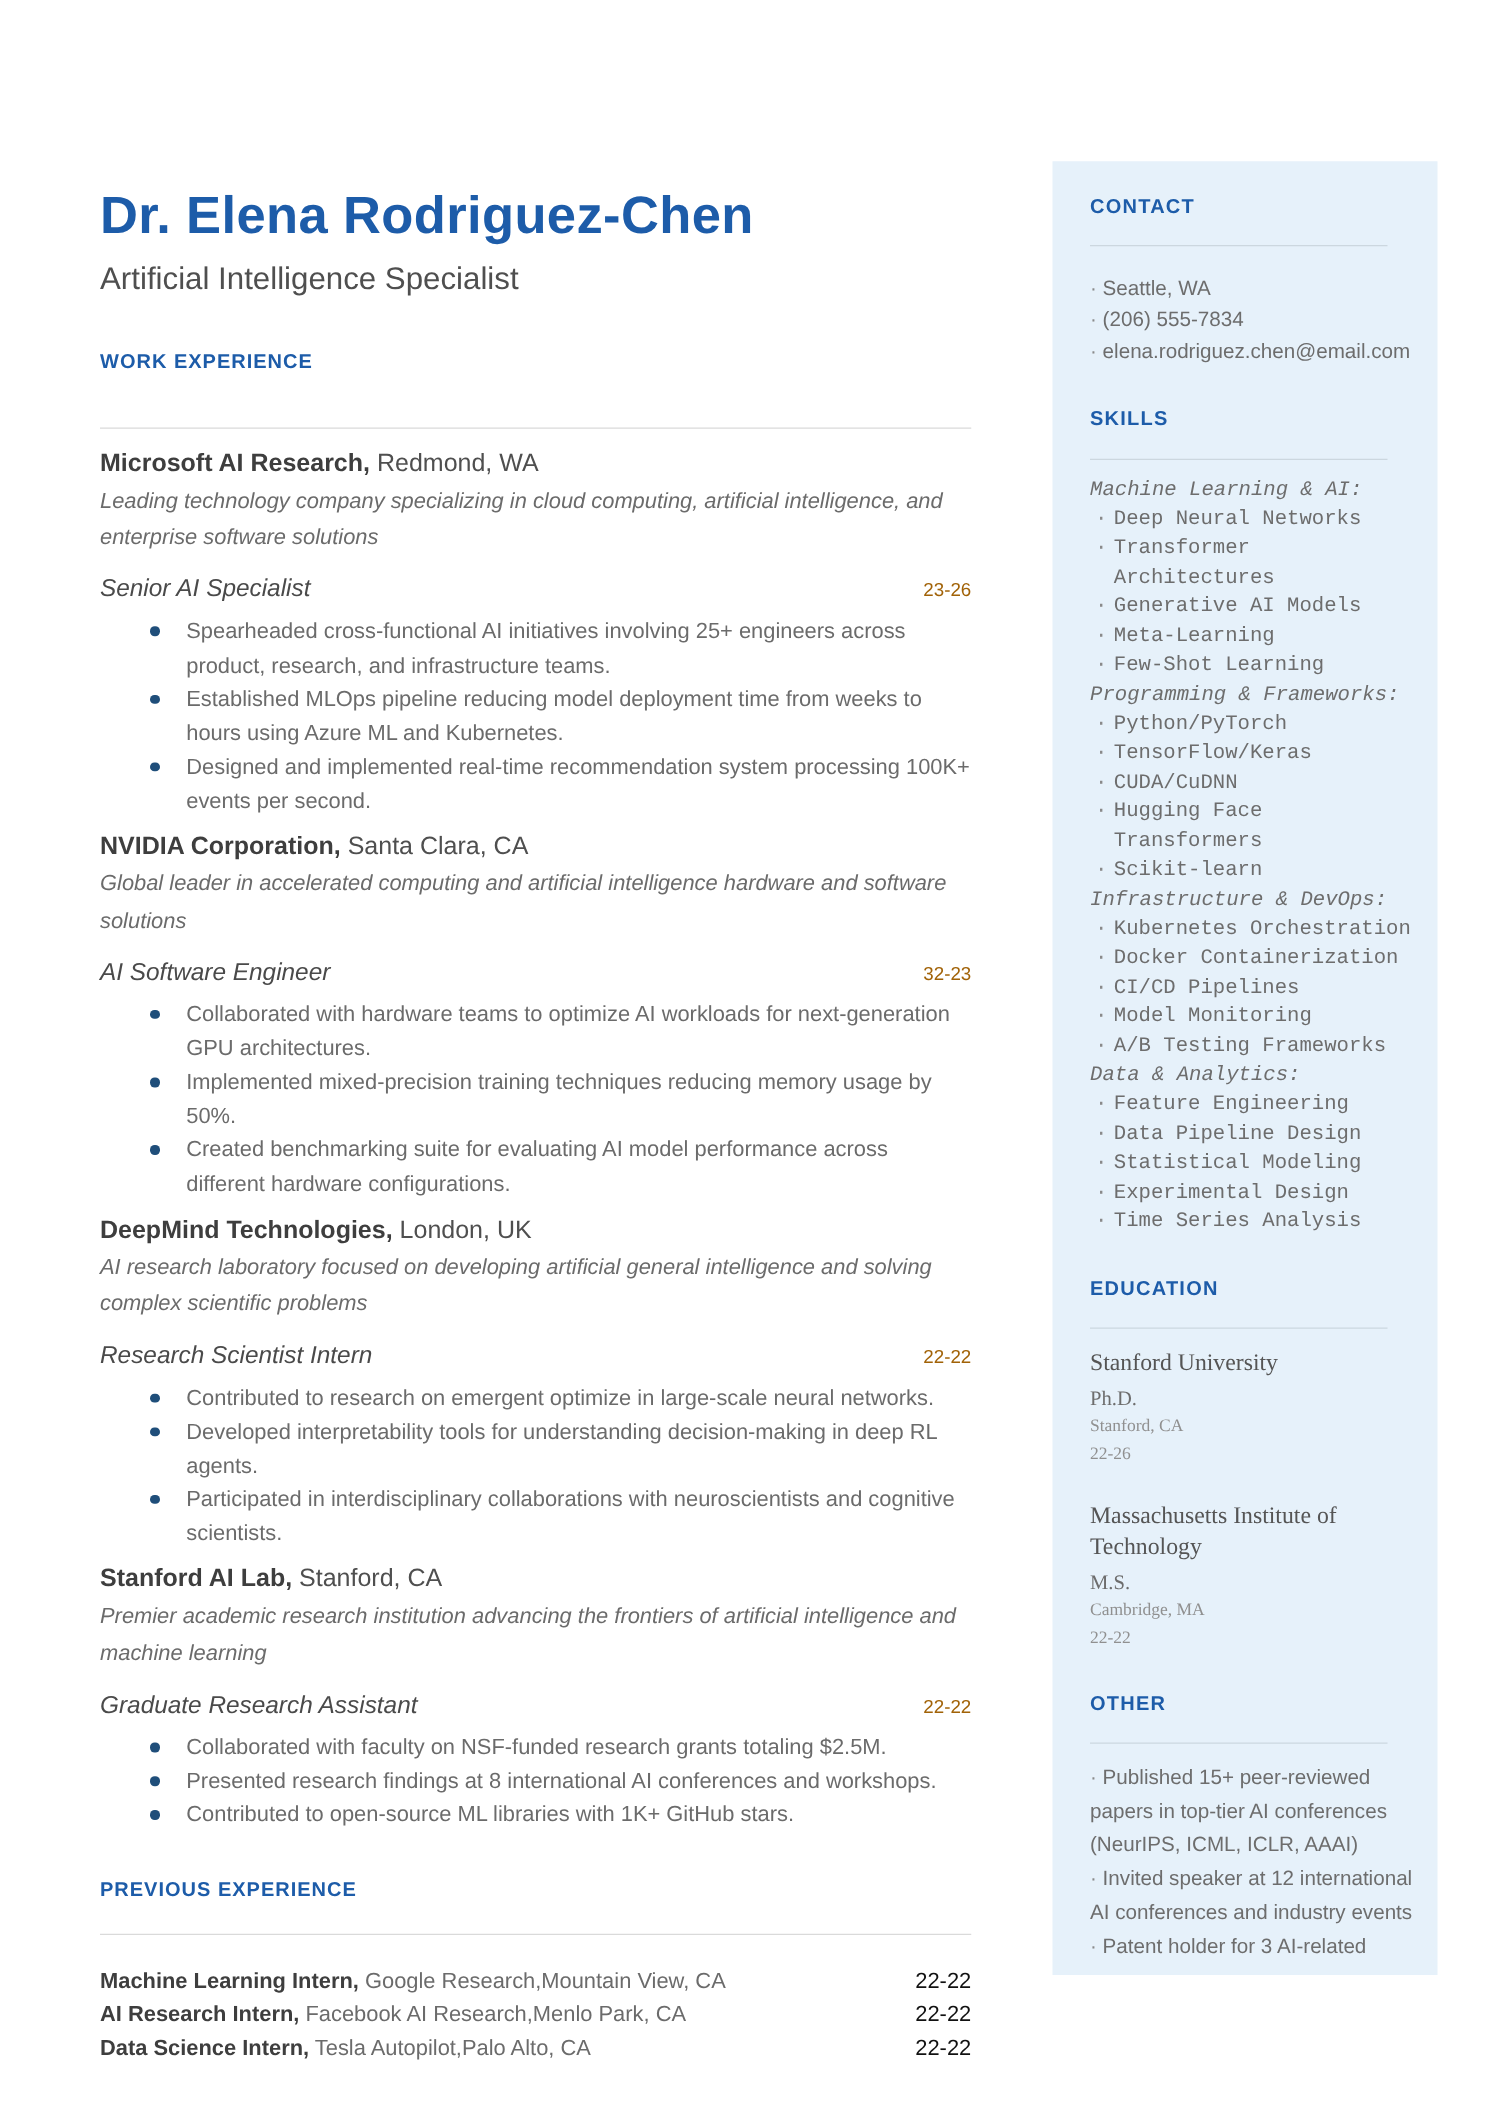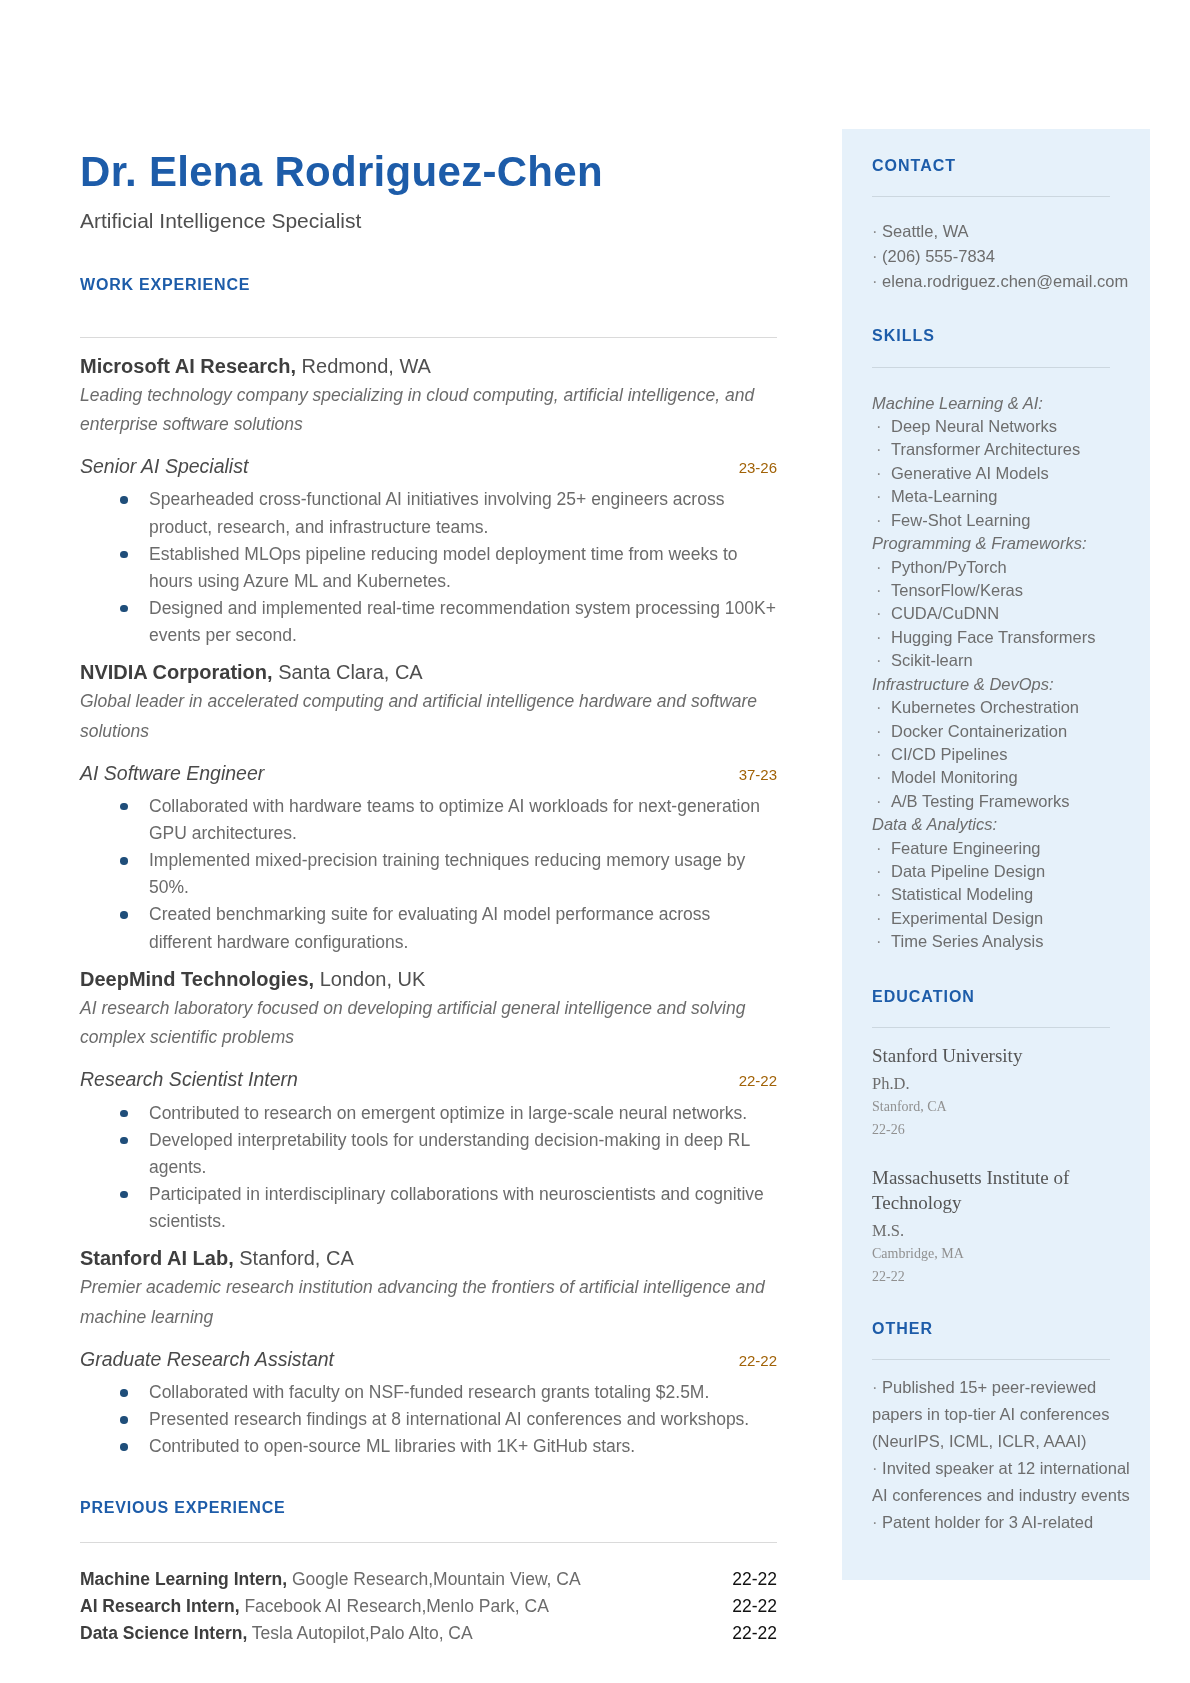--- a/index.html
+++ b/index.html
@@ -24,42 +24,42 @@
   .sb-h {
     margin:0; font-size:16px; font-weight:700; color:#1d5ca9;
     letter-spacing:1px; line-height:1.2;
   }
   .sb-rule { height:1px; background:#ccd7df; margin-top:21px; width:238px; }
 
   .c-list { margin-top:22px; }
   .c-item { font-size:16.5px; color:#6d6d6d; line-height:1.5; overflow-wrap:anywhere; }
   .c-item::before { content:"· "; color:#8a8a8a; }
 
-  .skills-list { margin-top:24px; }
+  .skills-list { margin-top:12px;font-family:Liberation Mono, monospace; }
   .s-group-label { font-size:16.5px; font-style:italic; color:#6d6d6d; line-height:1.42; }
   .s-item { font-size:16.5px; color:#6d6d6d; line-height:1.42; padding-left:19px; position:relative; }
   .s-item::before { content:"·"; position:absolute; left:4px; color:#8a8a8a; }
 
   .edu-list { margin-top:15px;font-family:Liberation Serif, serif; }
   .edu-entry + .edu-entry { margin-top:26px; }
   .edu-school { font-size:19px; color:#555555; line-height:1.32; }
   .edu-degree { font-size:16.5px; color:#6d6d6d; margin-top:5px; line-height:1.3; }
   .edu-loc, .edu-dates { font-size:14px; color:#909090; margin-top:4px; line-height:1.3; }
 
   .o-list { margin-top:14px; }
   .o-item { font-size:16.5px; color:#6d6d6d; line-height:1.64; }
   .o-item::before { content:"· "; color:#8a8a8a; }
 
   
   .main { position:absolute; left:68px; top:150px; width:697px;margin-left:12px; }
   .name {
     margin:0; font-size:42px; font-weight:700; color:#1d5ca9;
     line-height:1.05; letter-spacing:0.3px;
   }
-  .subtitle { font-size:21px; color:#4f4f4f; margin-top:14px; line-height:1.25; }
+  .subtitle { font-size:25px; color:#4f4f4f; margin-top:14px; line-height:1.25; }
   .m-h {
     margin:0; font-size:16px; font-weight:700; color:#1d5ca9;
     letter-spacing:0.8px; line-height:1.2;
   }
   .m-h.we { margin-top:41px; }
   .m-h.pe { margin-top:38px; }
   .m-rule { height:1px; background:#dadada; }
   .m-rule.r1 { margin-top:42px; }
   .m-rule.r2 { margin-top:24px; }
 
@@ -193,21 +193,21 @@
   </div>
 
   <div class="job">
     <div class="company">
       <span class="co-name">NVIDIA Corporation,</span>
       <span class="co-loc">Santa Clara, CA</span>
     </div>
     <div class="desc">Global leader in accelerated computing and artificial intelligence hardware and software solutions</div>
     <div class="role-row">
       <span class="role">AI Software Engineer</span>
-      <span class="dates">37-23</span>
+      <span class="dates">32-23</span>
     </div>
     <ul class="bullets">
       <li>Collaborated with hardware teams to optimize AI workloads for next-generation GPU architectures.</li>
       <li>Implemented mixed-precision training techniques reducing memory usage by 50%.</li>
       <li>Created benchmarking suite for evaluating AI model performance across different hardware configurations.</li>
     </ul>
   </div>
 
   <div class="job">
     <div class="company">

